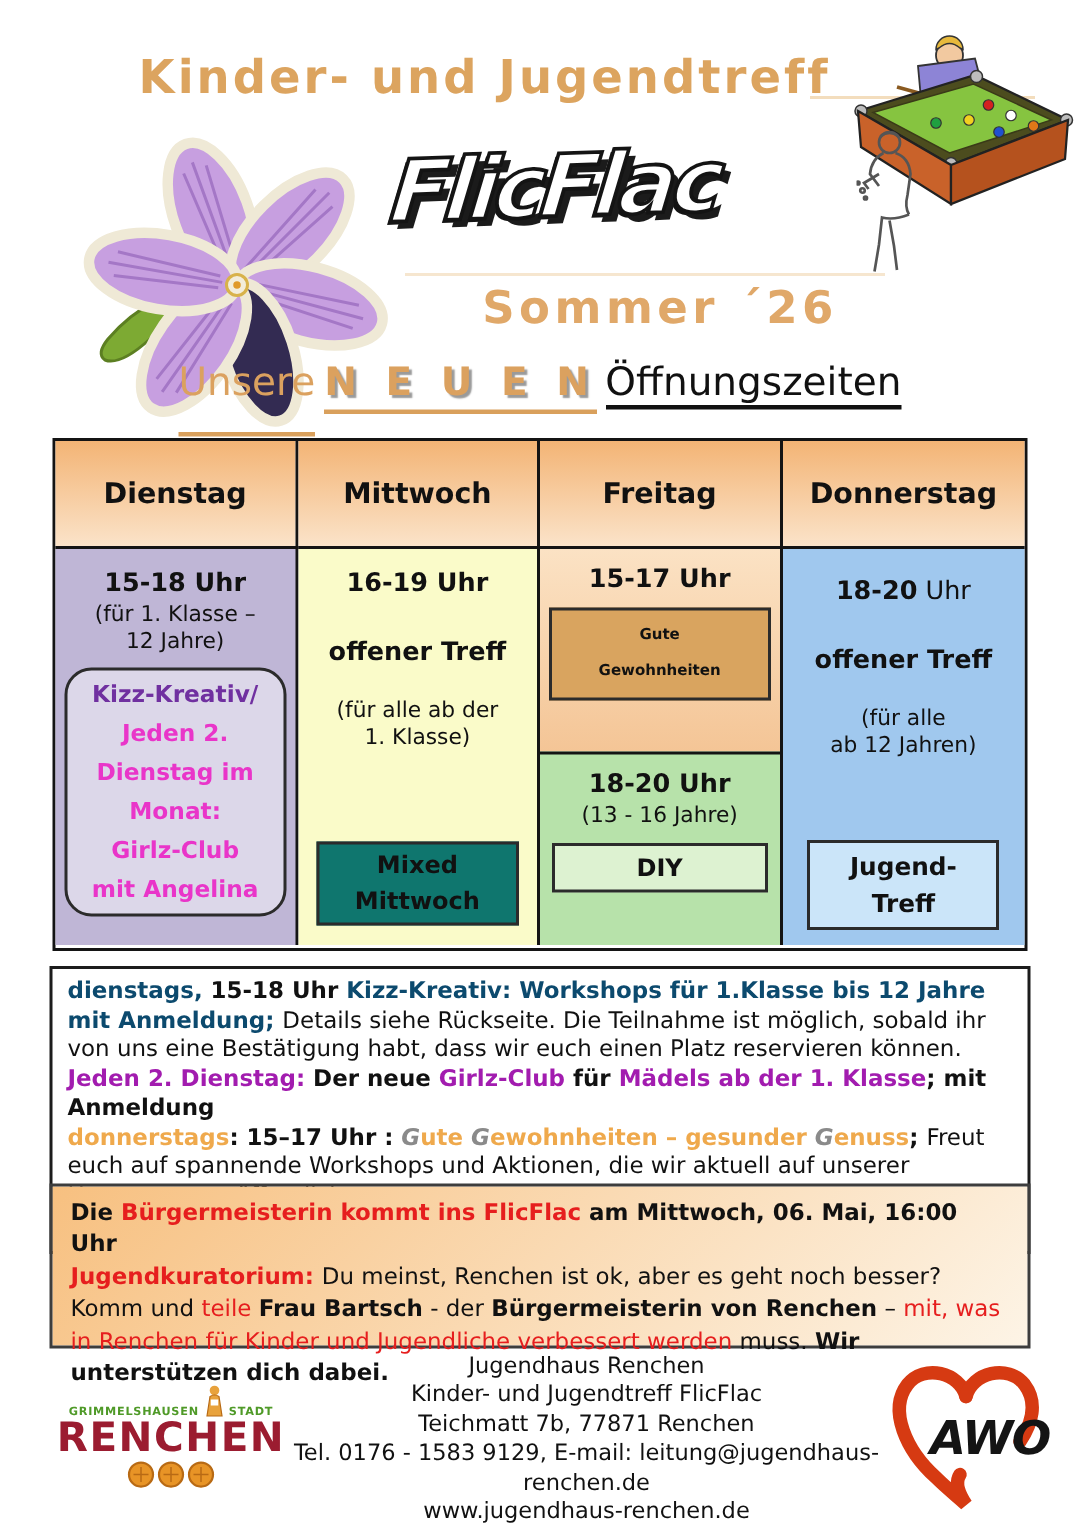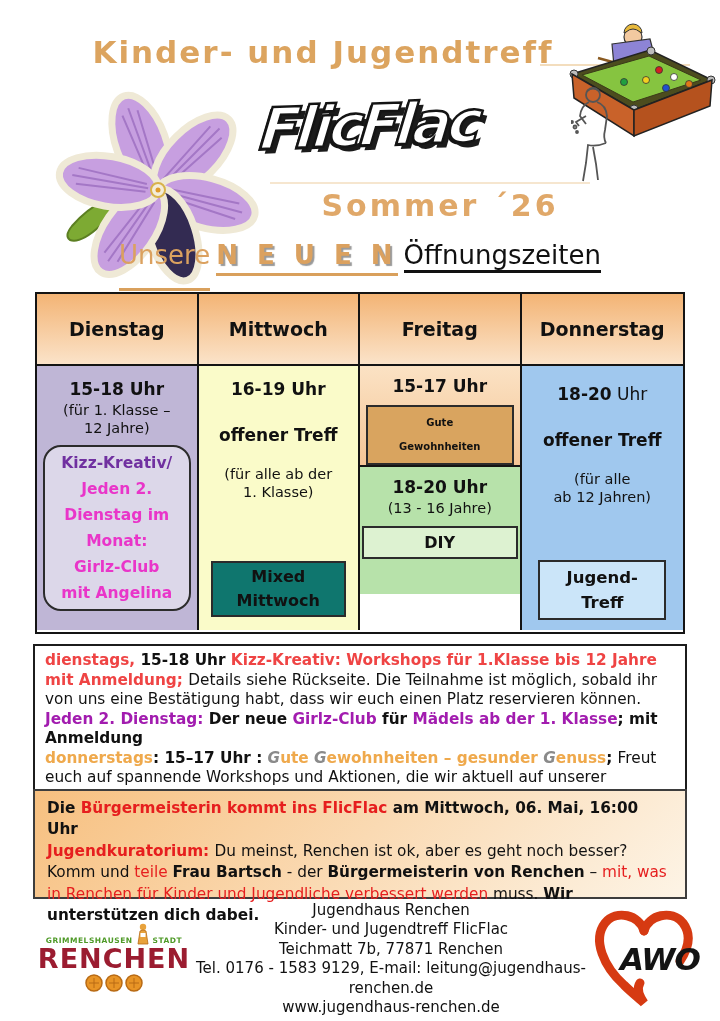--- a/index.html
+++ b/index.html
@@ -42,35 +42,35 @@
   .td-fre{background:#a0c8ee;padding-top:18px;}
   .time{font-size:17px;font-weight:bold;}
   .unit{font-weight:normal;}
   .note{font-size:14.5px;text-align:center;line-height:1.25;margin-top:2px;}
   .ibox{border:2px solid #2b2b2b;box-sizing:border-box;text-align:center;
     font-weight:bold;display:flex;flex-direction:column;justify-content:center;}
   .box-die{background:#dcd7e9;width:148px;height:166px;margin-top:8px;font-size:15.5px;line-height:26px;border-radius:18px;}
   .c-purple{color:#7030a0;}
   .c-magenta{color:#e935c9;}
   .box-mit{background:#0f766e;width:135px;height:56px;margin-top:auto;margin-bottom:13px;font-size:16px;line-height:24px;}
-  .don-top{height:99px;background:linear-gradient(#fbe2c4,#f4c596);display:flex;flex-direction:column;
+  .don-top{height:135px;background:linear-gradient(#fbe2c4,#f4c596);display:flex;flex-direction:column;
     align-items:center;padding-top:10px;box-sizing:border-box;}
   .box-gute{background:#d9a45f;width:148px;height:62px;margin-top:9px;font-size:10px;line-height:24px;}
   .don-bot{height:129px;background:#b7e2aa;border-top:2px solid #141414;display:flex;
     flex-direction:column;align-items:center;padding-top:10px;box-sizing:border-box;}
-  .box-diy{background:#ddf2d1;width:156px;height:33px;margin-top:9px;font-size:16px;}
+  .box-diy{background:#ddf2d1;width:144px;height:33px;margin-top:9px;font-size:16px;}
   .gap-s{height:26px;} .gap-m{height:18px;}
   .box-fre{background:#cbe5f9;width:128px;height:60px;margin-top:auto;margin-bottom:10px;font-size:16.5px;line-height:25px;}
 
   
   .info{position:absolute;left:33px;top:644px;width:654px;box-sizing:border-box;
     border:2px solid #1c1c1c;background:#fff;padding:5px 10px 7px 10px;
     font-size:15.3px;line-height:1.28;}
   .b{font-weight:bold;}
-  .t-purple{color:#ef4444;font-weight:bold;}
+  .t-purple{color:#0c4a6e;font-weight:bold;}
   .t-magenta{color:#a21caf;font-weight:bold;}
   .t-orange{color:#efa94c;font-weight:bold;}
   .t-gray{color:#8a8a8a;font-weight:bold;font-style:italic;}
   .t-red{color:#e61e1e;}
   .notice{position:absolute;left:33px;top:789px;width:654px;height:110px;box-sizing:border-box;
     border:2px solid #3d3d3d;background:linear-gradient(135deg,#f7c080,#fdf4e6);
     padding:7px 12px;font-size:15.3px;line-height:1.4;}
 
   
   .footer{position:absolute;left:0;top:905px;width:720px;height:108px;display:flex;align-items:center;}

